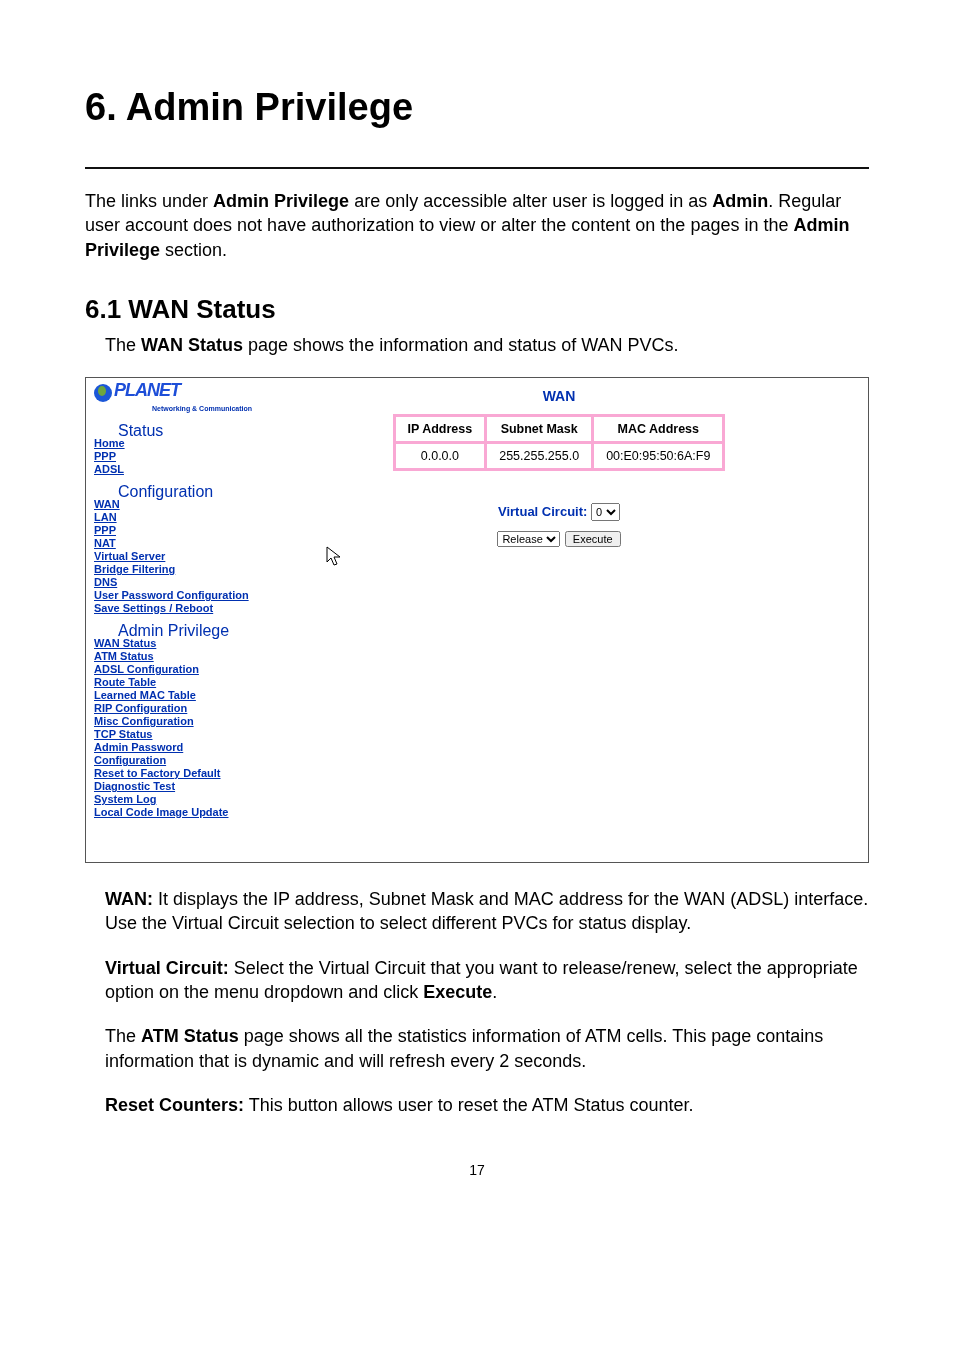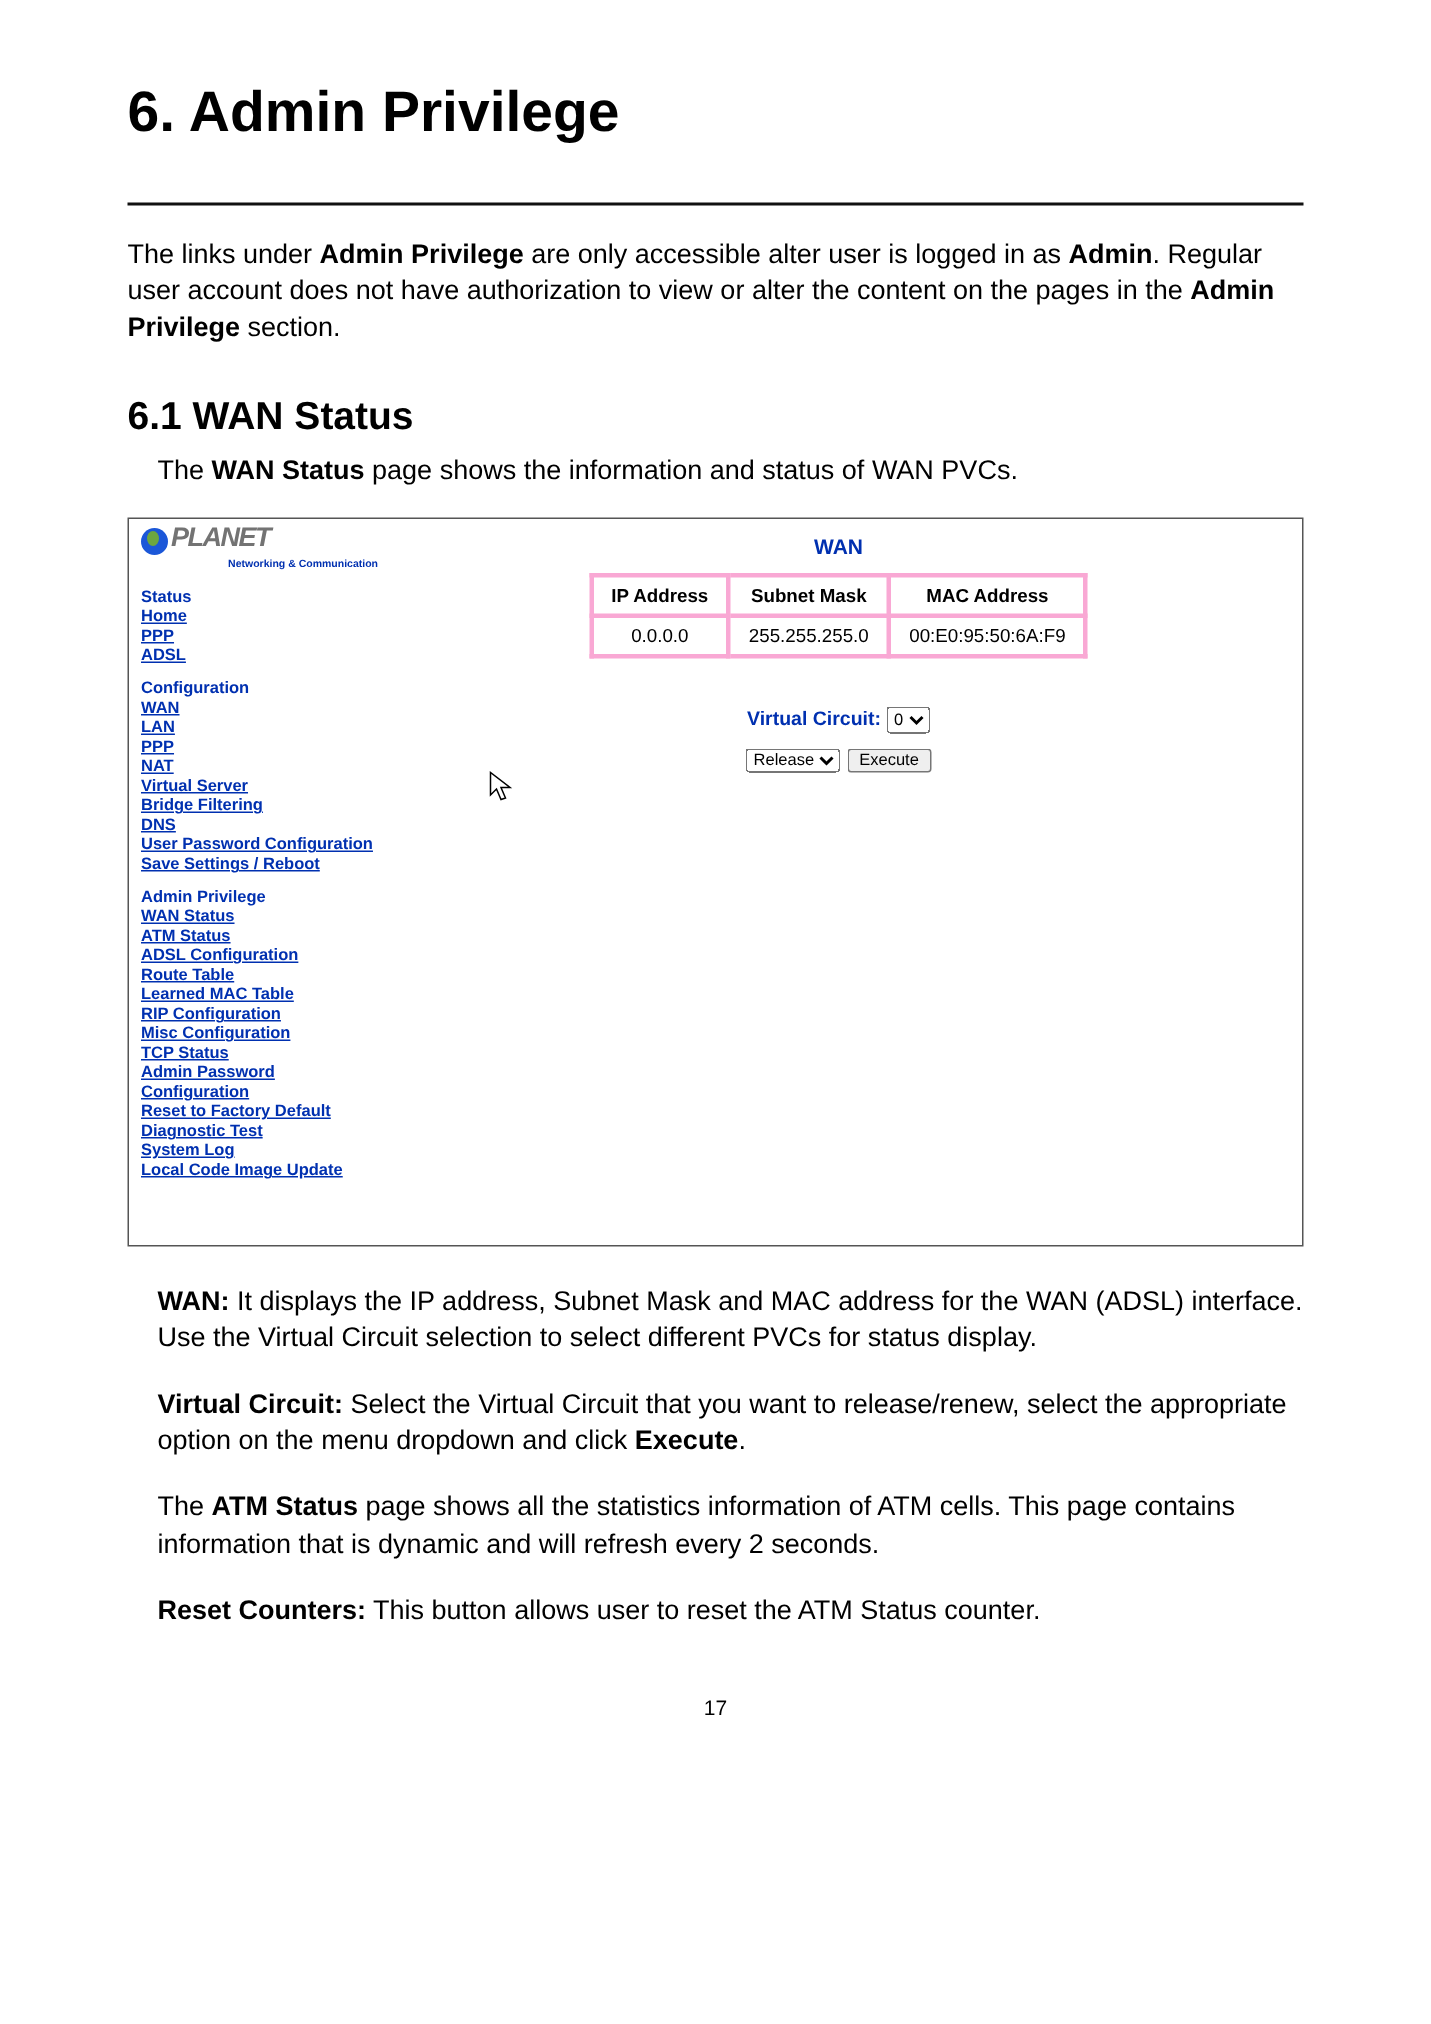--- a/index.html
+++ b/index.html
@@ -3,21 +3,21 @@
 <meta charset="utf-8">
 <style>
   body {
     margin: 0;
     padding: 0;
     font-family: Arial, Helvetica, sans-serif;
     background: #fff;
     width: 954px;
   }
   .page {
-    padding: 54px 85px 60px 85px;
+    padding: 86px 85px 60px 85px;
     box-sizing: border-box;
   }
   h1.chapter {
     font-size: 38px;
     font-weight: bold;
     margin: 0 0 38px 0;
   }
   hr.thick {
     border: none;
     border-top: 2px solid #111;
@@ -53,35 +53,36 @@
     top: 6px;
     width: 158px;
     font-size: 11px;
     line-height: 13px;
     color: #0030b0;
   }
   .ss-logo {
     font-weight: bold;
     font-style: italic;
     font-size: 18px;
-    color: #737373;
+    color: #1d4ed8;
     letter-spacing: -1px;
   }
   .ss-subtag {
     font-size: 7px;
     color:#0030b0;
     font-weight: bold;
     text-align: right;
     margin:0 0 6px 0;
   }
   .ss-heading {
-    font-weight: bold;
+    font-weight: normal;
     color:#0030b0;
     margin-top:9px;
-    font-size:11px;
+    font-size:16px;
+    margin-left:24px;
   }
   .ss-link {
     color:#0030b0;
     text-decoration: underline;
     cursor:pointer;
     font-size:11px;
     font-weight:bold;
   }
   
   .ss-right {

